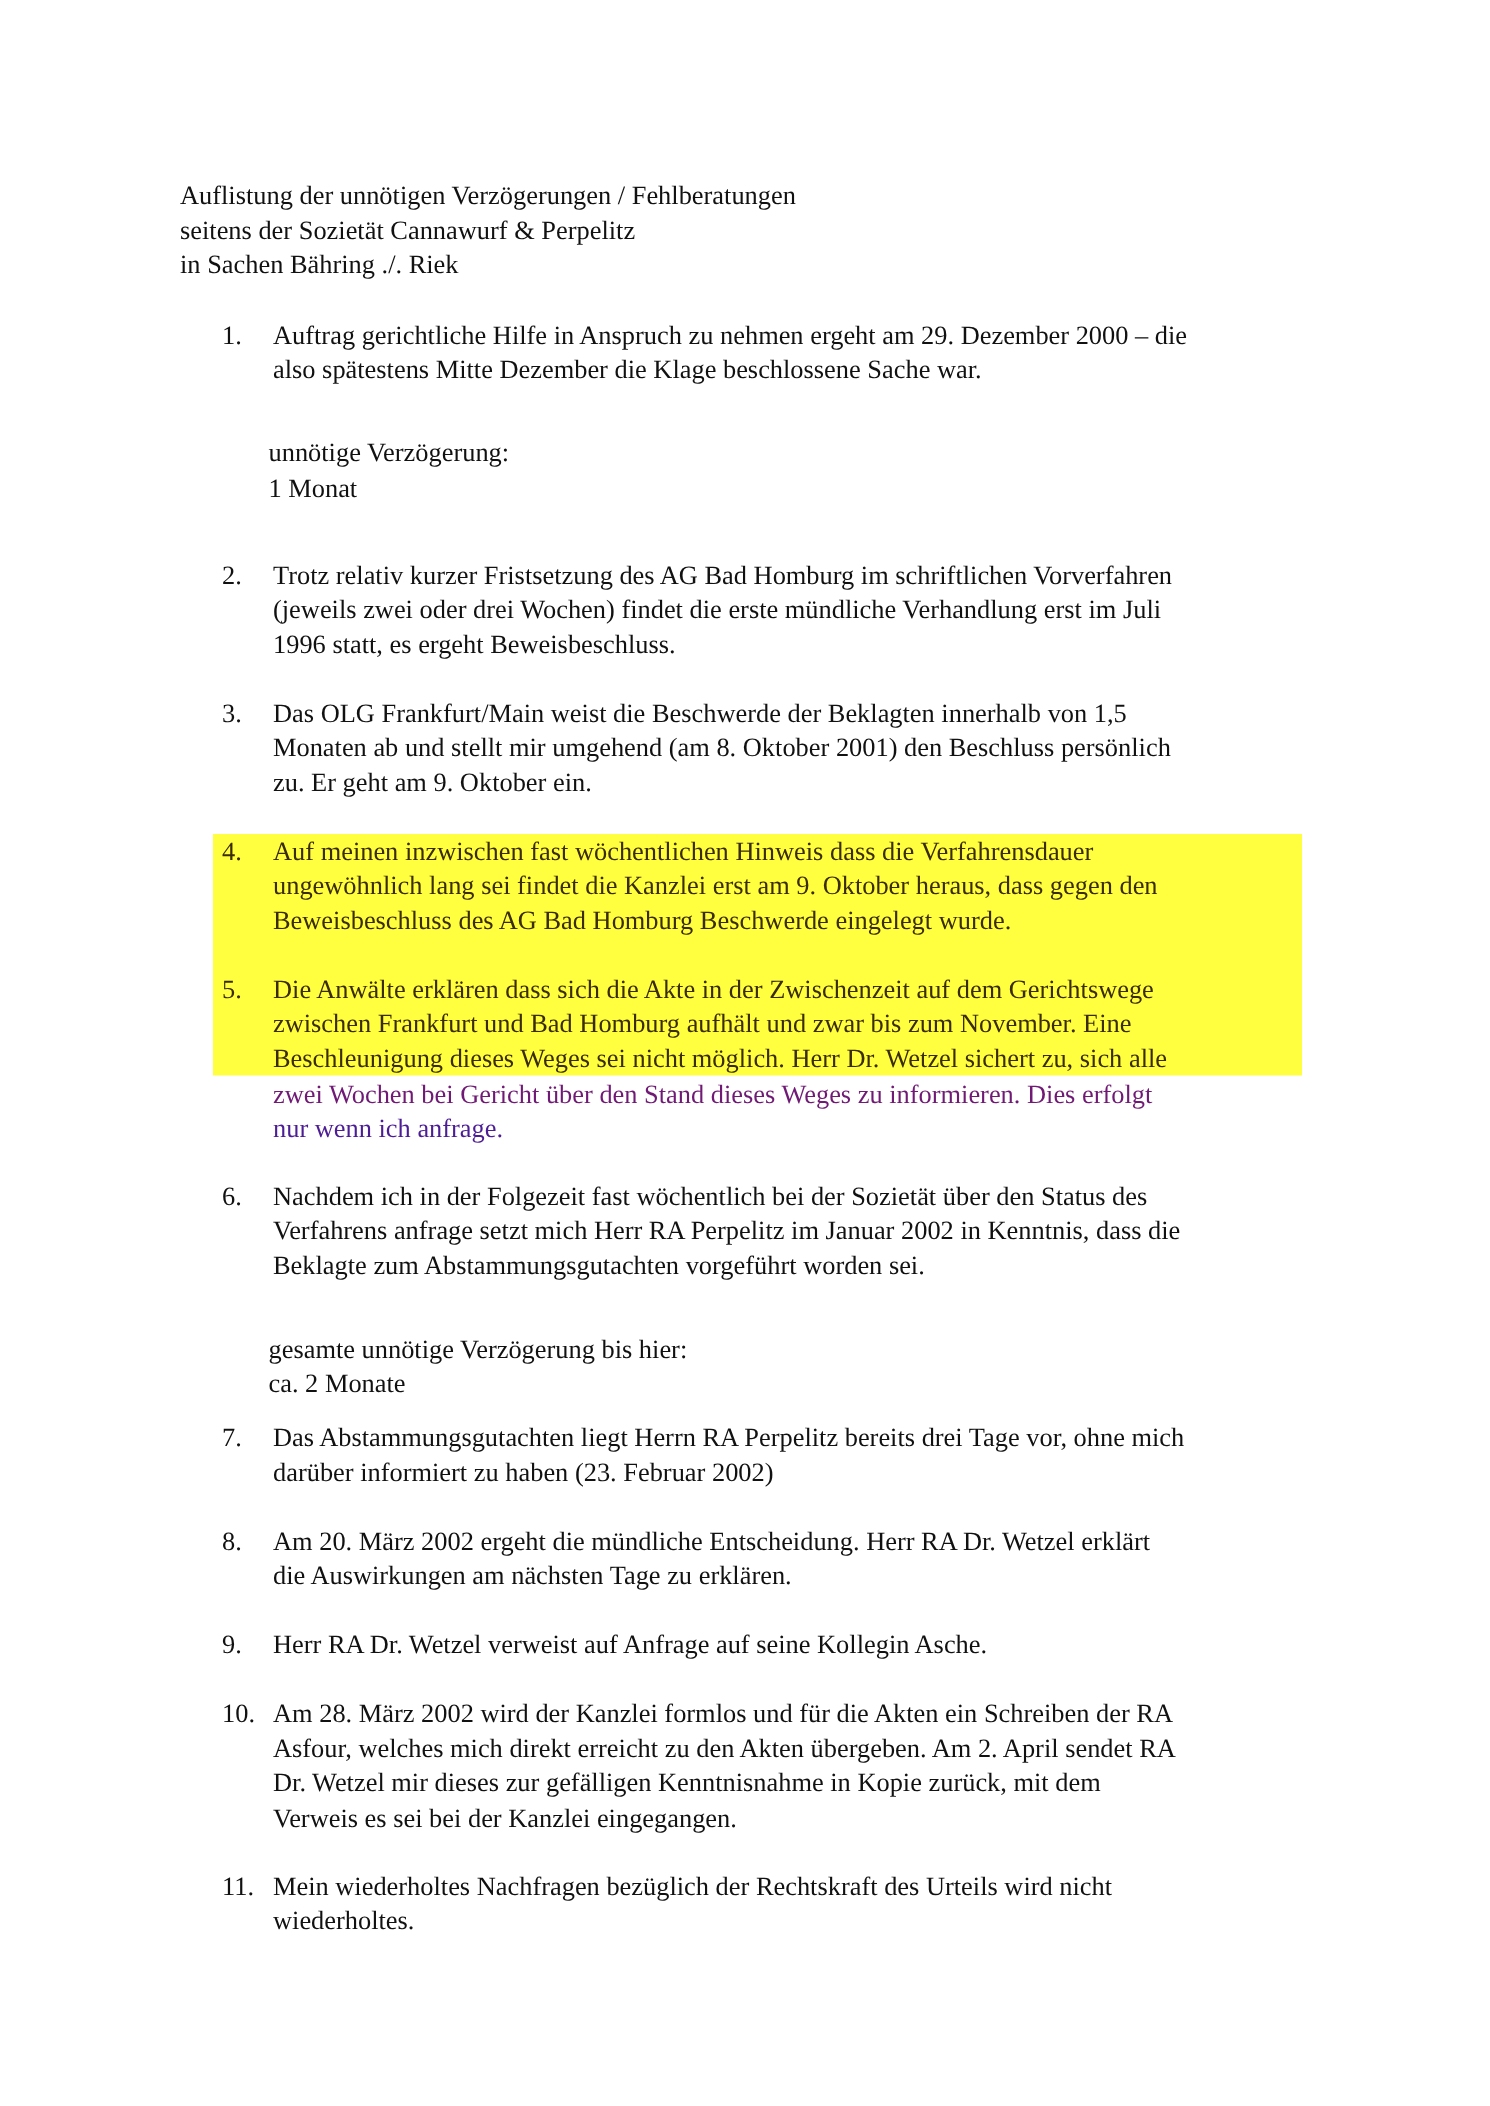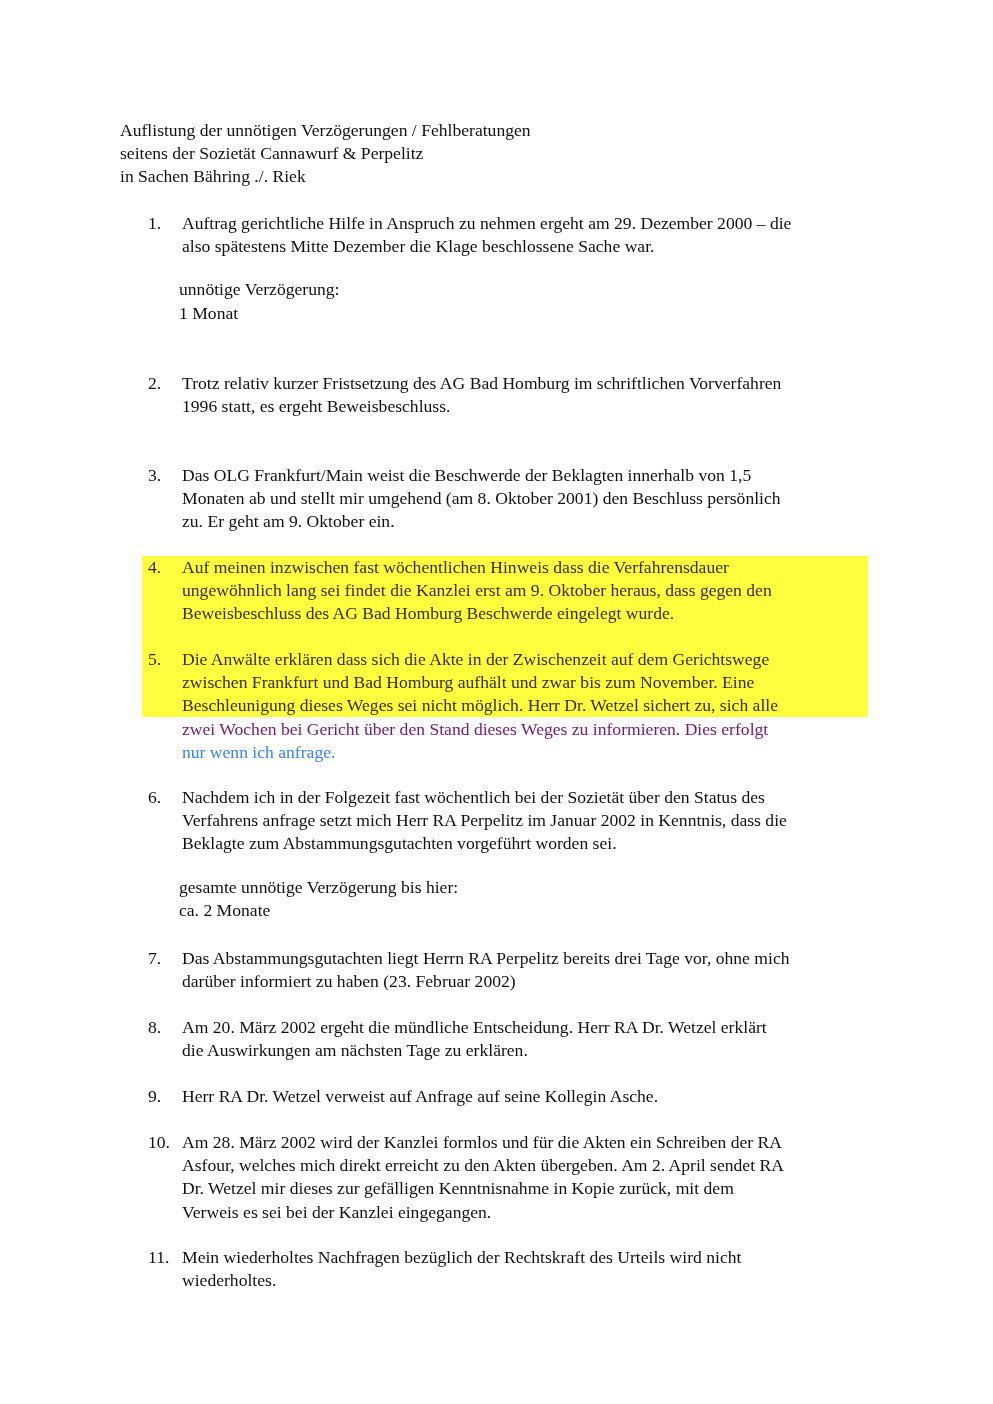--- a/index.html
+++ b/index.html
@@ -12,21 +12,21 @@
     .header { position: absolute; left: 120px; top: 119px; }
     .header div { white-space: nowrap; }
     .highlight {
       position: absolute; left: 142px; top: 556px; width: 726px; height: 161px;
       background: #ffff40;
     }
     .item { position: absolute; left: 148px; width: 720px; }
     .item .num { position: absolute; left: 0; top: 0; }
     .item .txt { margin-left: 34px; }
     .item .line { white-space: nowrap; }
-    .item .note { margin-left: 31px; margin-top: 20px; }
+    .item .note { margin-left: 31px; margin-top: 32px; }
     .hl .line, .hl .num { color: #3a2c00; }
   </style>
 </head>
 <body>
 
 <div class="page">
   <div class="header">
     <div>Auflistung der unnötigen Verzögerungen / Fehlberatungen</div>
     <div>seitens der Sozietät Cannawurf &amp; Perpelitz</div>
     <div>in Sachen Bähring ./. Riek</div>
@@ -43,20 +43,21 @@
     <div class="note">
       <div class="line">unnötige Verzögerung:</div>
       <div class="line">1 Monat</div>
     </div>
   </div>
 
   <div class="item" style="top:372px">
     <span class="num">2.</span>
     <div class="txt">
       <div class="line">Trotz relativ kurzer Fristsetzung des AG Bad Homburg im schriftlichen Vorverfahren</div>
+      <div class="line">(jeweils zwei oder drei Wochen) findet die erste mündliche Verhandlung erst im Juli</div>
       <div class="line">1996 statt, es ergeht Beweisbeschluss.</div>
     </div>
   </div>
 
   <div class="item" style="top:464px">
     <span class="num">3.</span>
     <div class="txt">
       <div class="line">Das OLG Frankfurt/Main weist die Beschwerde der Beklagten innerhalb von 1,5</div>
       <div class="line">Monaten ab und stellt mir umgehend (am 8. Oktober 2001) den Beschluss persönlich</div>
       <div class="line">zu. Er geht am 9. Oktober ein.</div>
@@ -72,21 +73,21 @@
     </div>
   </div>
 
   <div class="item hl" style="top:648px">
     <span class="num">5.</span>
     <div class="txt">
       <div class="line">Die Anwälte erklären dass sich die Akte in der Zwischenzeit auf dem Gerichtswege</div>
       <div class="line">zwischen Frankfurt und Bad Homburg aufhält und zwar bis zum November. Eine</div>
       <div class="line">Beschleunigung dieses Weges sei nicht möglich. Herr Dr. Wetzel sichert zu, sich alle</div>
       <div class="line" style="color:#701a75">zwei Wochen bei Gericht über den Stand dieses Weges zu informieren. Dies erfolgt</div>
-      <div class="line" style="color:#3b82f6">nur wenn ich anfrage.</div>
+      <div class="line" style="color:#4c1d95">nur wenn ich anfrage.</div>
     </div>
   </div>
 
   <div class="item" style="top:786px">
     <span class="num">6.</span>
     <div class="txt">
       <div class="line">Nachdem ich in der Folgezeit fast wöchentlich bei der Sozietät über den Status des</div>
       <div class="line">Verfahrens anfrage setzt mich Herr RA Perpelitz im Januar 2002 in Kenntnis, dass die</div>
       <div class="line">Beklagte zum Abstammungsgutachten vorgeführt worden sei.</div>
     </div>

